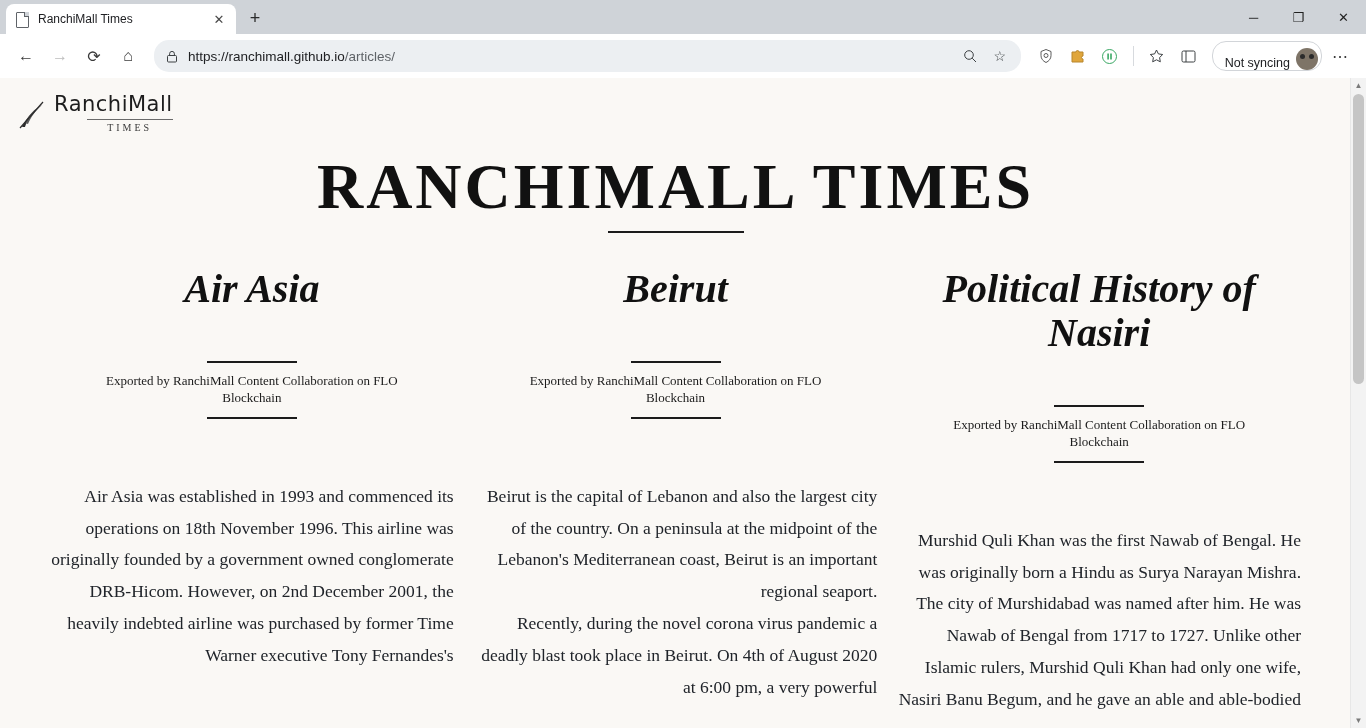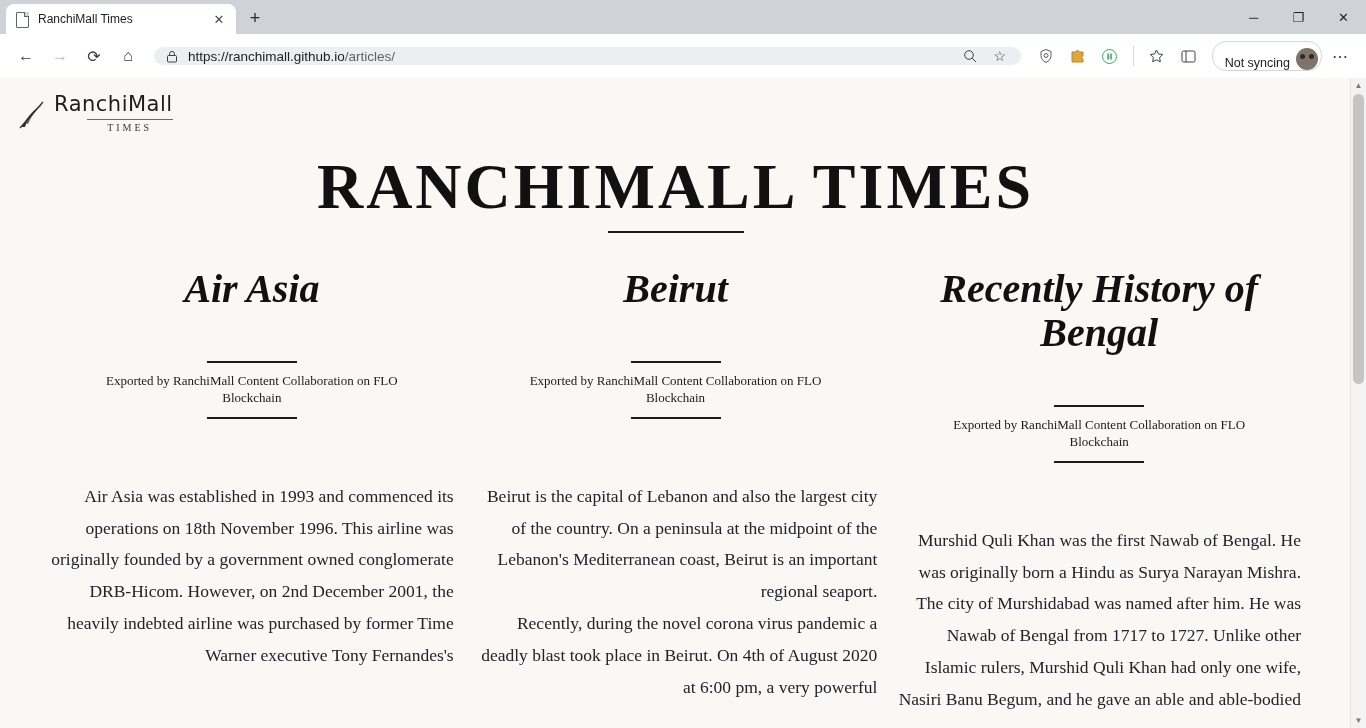--- a/index.html
+++ b/index.html
@@ -119,21 +119,21 @@
   }
   .tb-btn {
     width: 32px; height: 32px;
     display: flex; align-items: center; justify-content: center;
     border-radius: 4px;
     color: #3a3a3a;
   }
   .tb-btn.disabled { color: #bdbdbd; }
   .omnibox {
     flex: 1;
-    height: 18px;
+    height: 32px;
     background: #eceff2;
     border-radius: 15px;
     display: flex;
     align-items: center;
     padding: 0 10px;
     margin: 0 8px;
     gap: 8px;
     box-sizing: border-box;
   }
   .omnibox .lock {
@@ -471,21 +471,21 @@
         <div class="col">
           <h2 class="headline">Beirut</h2>
           <div class="rule-top"></div>
           <div class="credit">Exported by RanchiMall Content Collaboration on FLO Blockchain</div>
           <div class="rule-bottom"></div>
           <p class="body-text">Beirut is the capital of Lebanon and also the largest city of the country. On a peninsula at the midpoint of the Lebanon's Mediterranean coast, Beirut is an important regional seaport.
  Recently, during the novel corona virus pandemic a deadly blast took place in Beirut. On 4th of August 2020 at 6:00 pm, a very powerful</p>
         </div>
 
         <div class="col">
-          <h2 class="headline">Recently History of Bengal</h2>
+          <h2 class="headline">Political History of Nasiri</h2>
           <div class="rule-top"></div>
           <div class="credit">Exported by RanchiMall Content Collaboration on FLO Blockchain</div>
           <div class="rule-bottom"></div>
           <p class="body-text">Murshid Quli Khan was the first Nawab of Bengal.  He was originally born a Hindu as Surya Narayan Mishra. The city of Murshidabad was named after him. He was Nawab of Bengal from 1717 to 1727. Unlike other Islamic rulers, Murshid Quli Khan had only one wife, Nasiri Banu Begum, and he gave an able and able-bodied</p>
         </div>
 
       </div>
     </div>
 
     <div class="scrollbar">

